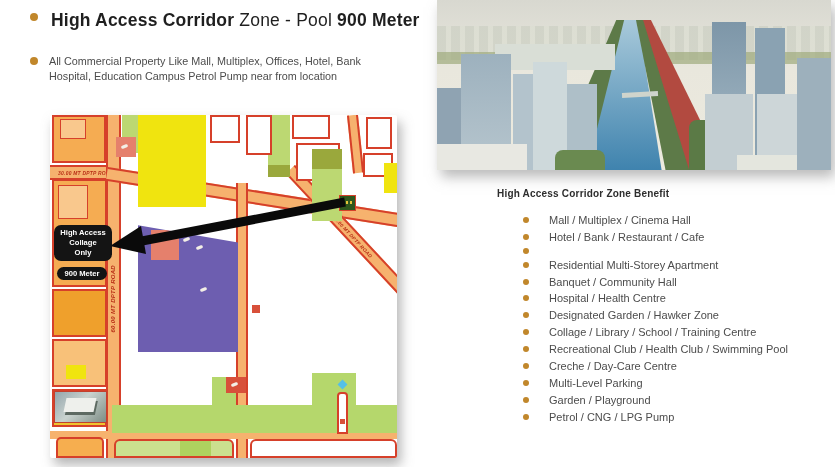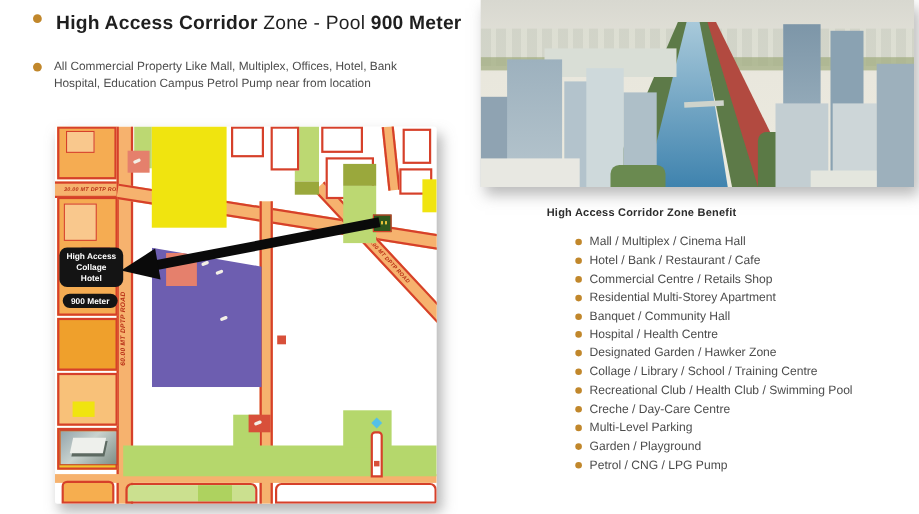--- a/index.html
+++ b/index.html
@@ -45,21 +45,21 @@
           background:linear-gradient(#d8d8d0 0%,#e9e7dd 40%,#eceade 100%);
           box-shadow:4px 7px 12px rgba(120,120,120,.5); }
   .win-v { background-image:
       repeating-linear-gradient(90deg, rgba(255,255,255,.45) 0 2px, rgba(0,0,0,0) 2px 6px),
       repeating-linear-gradient(180deg, rgba(30,50,65,.30) 0 2px, rgba(0,0,0,0) 2px 6px); }
 
   
   #benefits { left:497px; top:188px; width:330px; }
   #benefits h2 { font-size:10px; font-weight:700; color:#2d2d2d; letter-spacing:.2px; }
   #benefit-list { position:absolute; left:26px; top:26px; list-style:none; }
-  #benefit-list li { display:flex; align-items:center; gap:7px; margin-bottom:4.9px;
+  #benefit-list li { display:flex; align-items:center; gap:20px; margin-bottom:4.9px;
                      font-size:11px; color:#4c4c4c; line-height:12px; }
   #benefit-list .gold-dot { width:6px; height:6px; }
 </style>
 </head>
 <body>
 
 <div id="intro" class="abs">
   <div id="intro-heading-row">
     <span class="gold-dot"></span>
     <h1 id="intro-heading"><span class="b">High Access Corridor</span><span> Zone - Pool </span><span class="b">900 Meter</span></h1>
@@ -144,21 +144,21 @@
   <i class="mb" style="left:200px;top:324px;width:147px;height:19px;background:#ffffff;border:2px solid #d6402a;border-radius:6px 6px 0 0;z-index:2;"></i>
 
   <svg width="347" height="343" viewBox="0 0 347 343">
     <line x1="295" y1="87" x2="92" y2="126" stroke="#0a0a0a" stroke-width="9"></line>
     <polygon points="60,131 91,111 96,139" fill="#0a0a0a"></polygon>
   </svg>
 
   <div id="zone-bubble" class="bubble">
     <div>High Access</div>
     <div>Collage</div>
-    <div>Hotel</div>
+    <div>Only</div>
   </div>
   <div id="dist-bubble" class="bubble">900  Meter</div>
 </div>
 
 <div id="city" class="abs">
   <i class="cb" style="left:0;top:26px;width:394px;height:34px;background:repeating-linear-gradient(90deg,#cfd2c6 0 9px,#dcded2 9px 14px);opacity:.85;"></i>
   <i class="cb" style="left:0;top:52px;width:394px;height:12px;background:#9fab7e;opacity:.7;"></i>
 
   <i class="cb" style="left:0;top:20px;width:394px;height:150px;background:linear-gradient(#a8c9da,#3f83ae);clip-path:polygon(47% 0,51% 0,57% 100%,38% 100%);"></i>
   <i class="cb" style="left:0;top:20px;width:394px;height:150px;background:#5d7a48;clip-path:polygon(45.5% 0,47.5% 0,38% 100%,29% 100%);"></i>
@@ -190,21 +190,20 @@
       <li>
         <span class="gold-dot"></span>
         <span>Mall / Multiplex / Cinema Hall</span>
       </li>
       <li>
         <span class="gold-dot"></span>
         <span>Hotel / Bank / Restaurant / Cafe</span>
       </li>
       <li>
         <span class="gold-dot"></span>
-        <span>Commercial Centre / Retails Shop</span>
       </li>
       <li>
         <span class="gold-dot"></span>
         <span>Residential Multi-Storey Apartment</span>
       </li>
       <li>
         <span class="gold-dot"></span>
         <span>Banquet / Community Hall</span>
       </li>
       <li>

